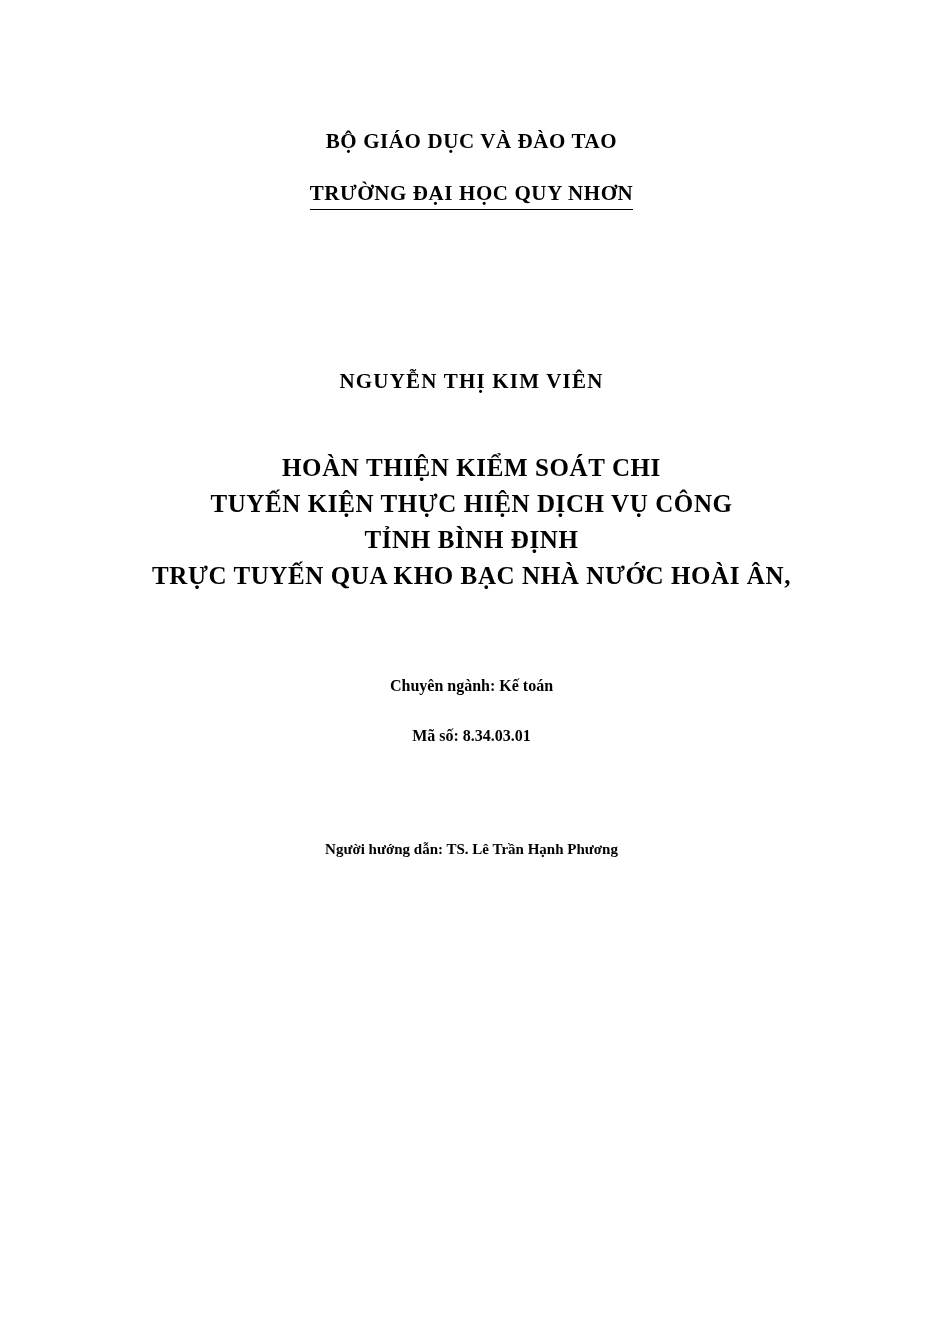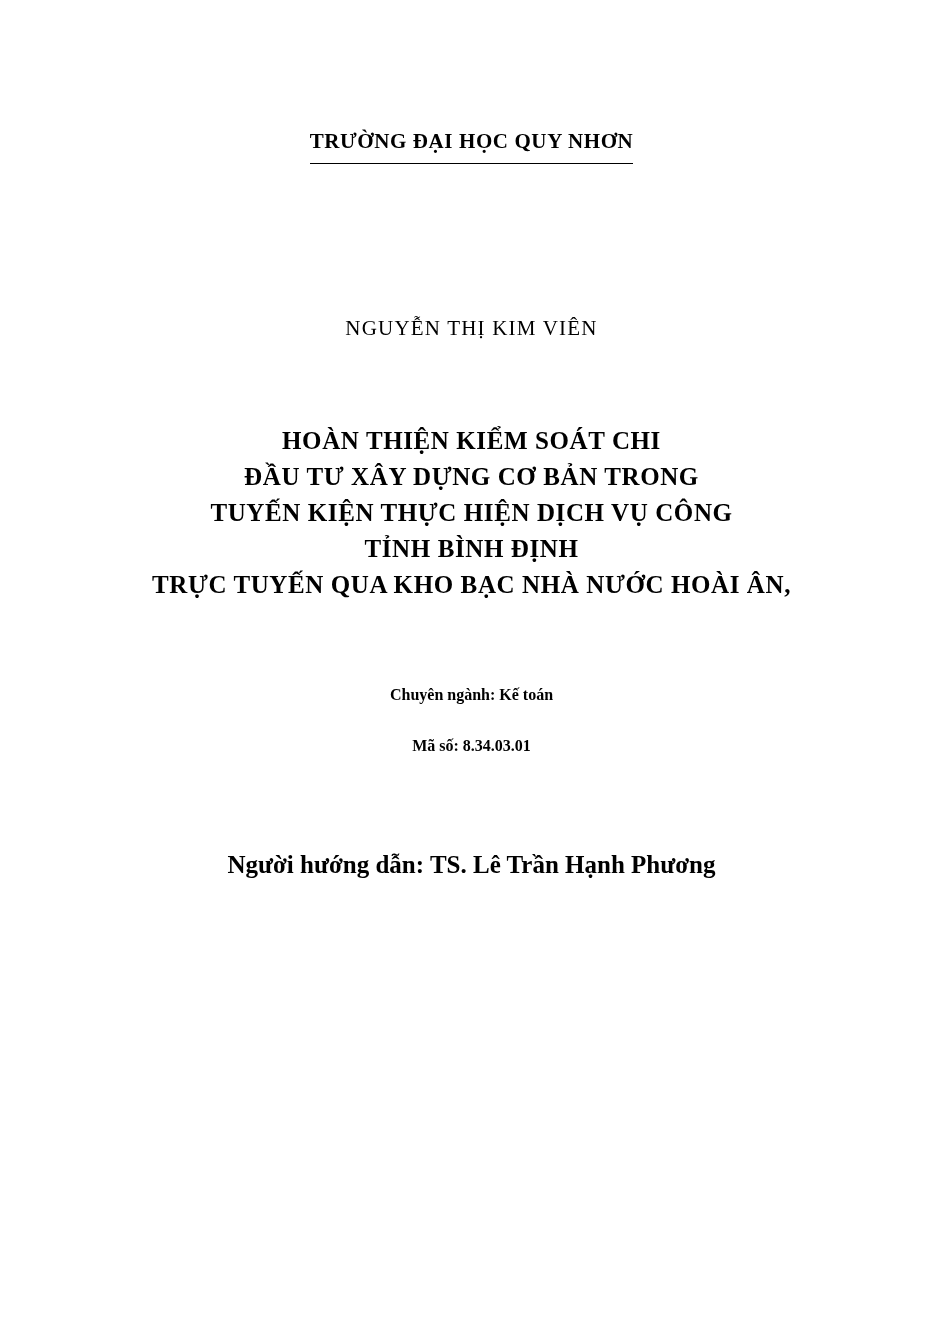--- a/index.html
+++ b/index.html
@@ -39,36 +39,36 @@
   }
   .university-line {
     font-size: 21px;
     font-weight: bold;
     letter-spacing: 0.6px;
     line-height: 1.25;
     margin-top: 26px;
   }
   .university-line .underlined {
     border-bottom: 1.5px solid #000;
-    padding-bottom: 10px;
+    padding-bottom: 4px;
   }
 
   
   .author-block {
     margin-top: 162px;
   }
   .author-name {
     font-size: 21px;
-    font-weight: normal;
+    font-weight: bold;
     letter-spacing: 1.2px;
   }
 
   
   .title-block {
-    margin-top: 82px;
+    margin-top: 56px;
   }
   .title-line {
     font-size: 25px;
     font-weight: bold;
     letter-spacing: 0.6px;
     line-height: 1.44;
   }
 
   
   .major-block {
@@ -81,42 +81,42 @@
   }
   .code-line {
     margin-top: 26px;
   }
 
   
   .advisor-block {
     margin-top: 92px;
   }
   .advisor-line {
-    font-size: 25px;
+    font-size: 15px;
     font-weight: bold;
   }
 </style>
 </head>
 <body>
 
 <div class="page">
 
   <div class="header-block center">
+    <div class="ministry-line">BỘ GIÁO DỤC VÀ ĐÀO TAO</div>
     <div class="university-line">
       <span class="underlined">TRƯỜNG ĐẠI HỌC QUY NHƠN</span>
     </div>
   </div>
 
   <div class="author-block center">
     <div class="author-name">NGUYỄN THỊ KIM VIÊN</div>
   </div>
 
   <div class="title-block center">
     <div class="title-line">HOÀN THIỆN KIỂM SOÁT CHI</div>
-    <div class="title-line">ĐẦU TƯ XÂY DỰNG CƠ BẢN TRONG</div>
     <div class="title-line">TUYẾN KIỆN THỰC HIỆN DỊCH VỤ CÔNG</div>
     <div class="title-line">TỈNH BÌNH ĐỊNH</div>
     <div class="title-line">TRỰC TUYẾN QUA KHO BẠC NHÀ NƯỚC HOÀI ÂN,</div>
   </div>
 
   <div class="major-block center">
     <div class="major-line">Chuyên ngành: Kế toán</div>
     <div class="code-line">Mã số: 8.34.03.01</div>
   </div>
 

